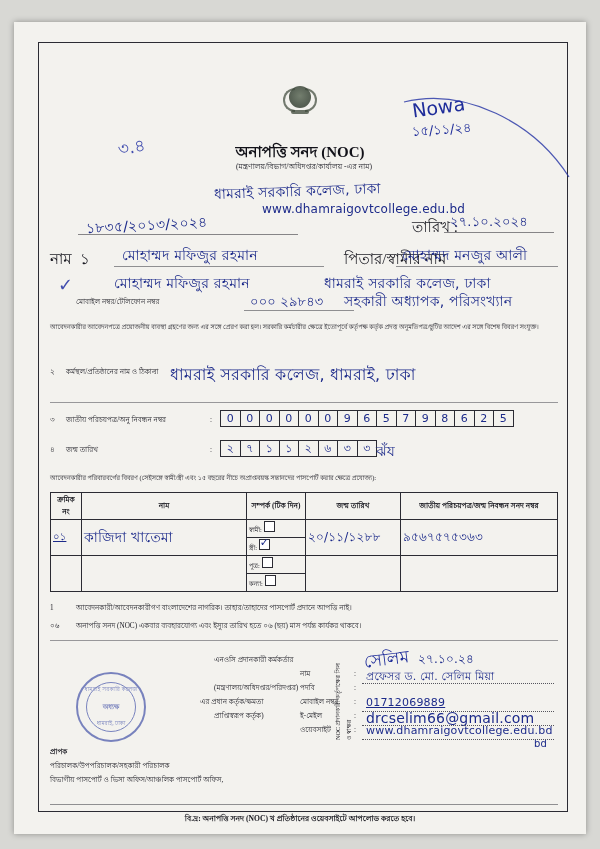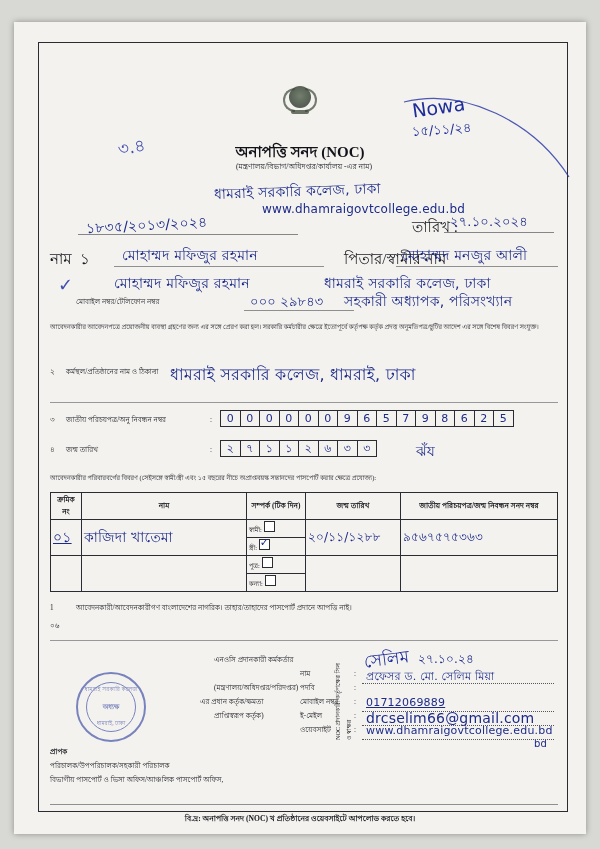--- a/index.html
+++ b/index.html
@@ -46,21 +46,21 @@
     line-height: 1.25;
   }
   .tiny { font-size: 7.2px; }
   .xtiny { font-size: 6.4px; }
   .hand {
     font-family: "DejaVu Sans", sans-serif;
     color: #1c2a8a;
     font-size: 12px;
     letter-spacing: .2px;
   }
-  .hand-sm { font-size: 14px; text-decoration: underline; }
+  .hand-sm { font-size: 10px; text-decoration: underline; }
   .hand-lg { font-size: 14px; }
   .hand-xl { font-size: 16px; }
   .line {
     position: absolute;
     background: #2b2b33;
   }
   
   .emblem {
     position: absolute;
     left: 268px;
@@ -308,21 +308,21 @@
     <div class="digitrow" style="left:206px; top:418px;">
       <div class="cell">২</div>
       <div class="cell">৭</div>
       <div class="cell">১</div>
       <div class="cell">১</div>
       <div class="cell">২</div>
       <div class="cell">৬</div>
       <div class="cell">৩</div>
       <div class="cell">৩</div>
     </div>
-    <div class="hand hand-lg" style="position:absolute; left:362px; top:418px;padding-left:40px;">ঝঁয</div>
+    <div class="hand hand-lg" style="position:absolute; left:362px; top:418px;">ঝঁয</div>
 
     <div class="print xtiny" style="position:absolute; left:36px; top:452px; width:508px;">আবেদনকারীর পরিবারবর্গের বিবরণ (সেইসঙ্গে স্বামী/স্ত্রী এবং ১৫ বছরের নীচে অপ্রাপ্তবয়স্ক সন্তানদের পাসপোর্ট করার ক্ষেত্রে প্রযোজ্য):</div>
 
     <table class="tbl" style="left:36px; top:470px; width:508px;">
       <thead>
         <tr>
           <th style="width:26px;margin-top:20px;">ক্রমিক নং</th>
           <th style="width:160px;">নাম</th>
           <th style="width:54px;">সম্পর্ক (টিক দিন)</th>
           <th style="width:90px;">জন্ম তারিখ</th>
@@ -378,20 +378,21 @@
             <span class="chkbox"></span>
           </td>
         </tr>
       </tbody>
     </table>
 
     <div class="print tiny" style="position:absolute; left:36px; top:582px;">1</div>
     <div class="print tiny" style="position:absolute; left:62px; top:582px; width:480px;">আবেদনকারী/আবেদনকারীগণ বাংলাদেশের নাগরিক। তাহার/তাহাদের পাসপোর্ট প্রদানে আপত্তি নাই।</div>
 
     <div class="print tiny" style="position:absolute; left:36px; top:600px;">০৬</div>
+    <div class="print tiny" style="position:absolute; left:62px; top:600px; width:480px;">অনাপত্তি সনদ (NOC) একবার ব্যবহারযোগ্য এবং ইস্যুর তারিখ হতে ০৬ (ছয়) মাস পর্যন্ত কার্যকর থাকবে।</div>
     <div class="line" style="left:36px; top:618px; width:508px; height:1px; opacity:.45;"></div>
 
     <div class="print tiny" style="position:absolute; left:200px; top:634px;">এনওসি প্রদানকারী কর্মকর্তার</div>
 
     <div class="print tiny" style="position:absolute; left:286px; top:648px;">নাম</div>
     <div class="print tiny" style="position:absolute; left:200px; top:662px;">(মন্ত্রণালয়/অধিদপ্তর/পরিদপ্তর)</div>
     <div class="print tiny" style="position:absolute; left:286px; top:662px;">পদবি</div>
     <div class="print tiny" style="position:absolute; left:186px; top:676px;">এর প্রধান কর্তৃক/ক্ষমতা</div>
     <div class="print tiny" style="position:absolute; left:286px; top:676px;">মোবাইল নম্বর</div>
     <div class="print tiny" style="position:absolute; left:200px; top:690px;">প্রাপ্তিস্বরূপ কর্তৃক)</div>

